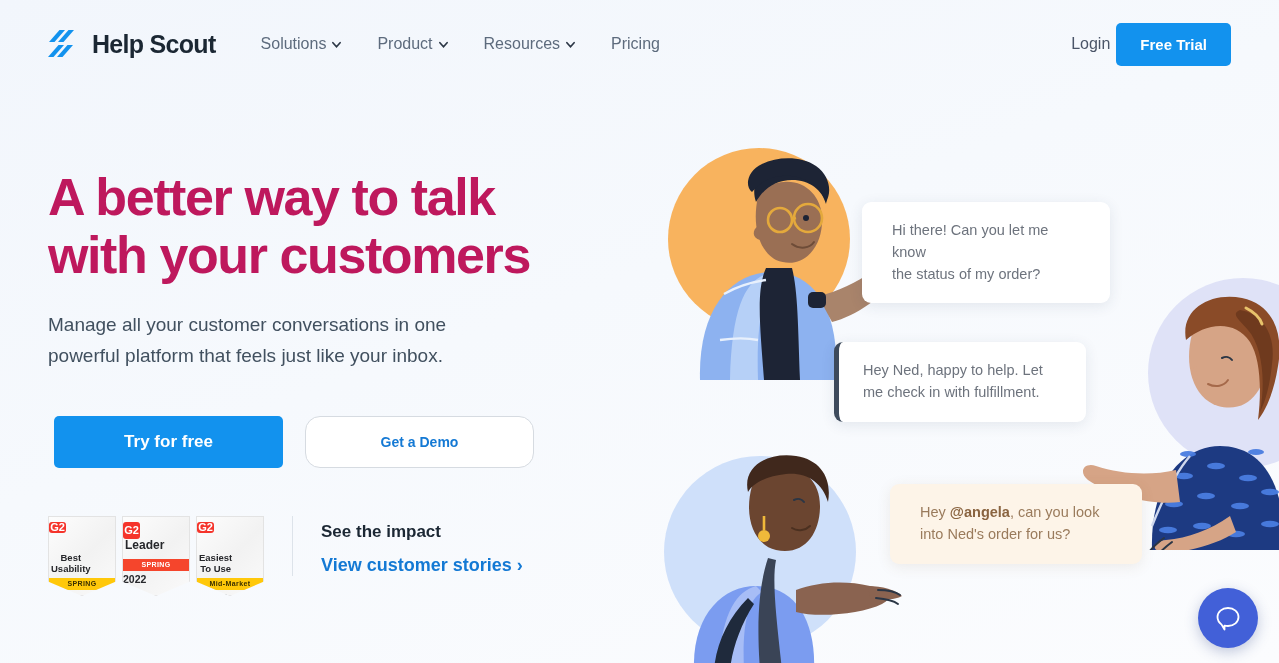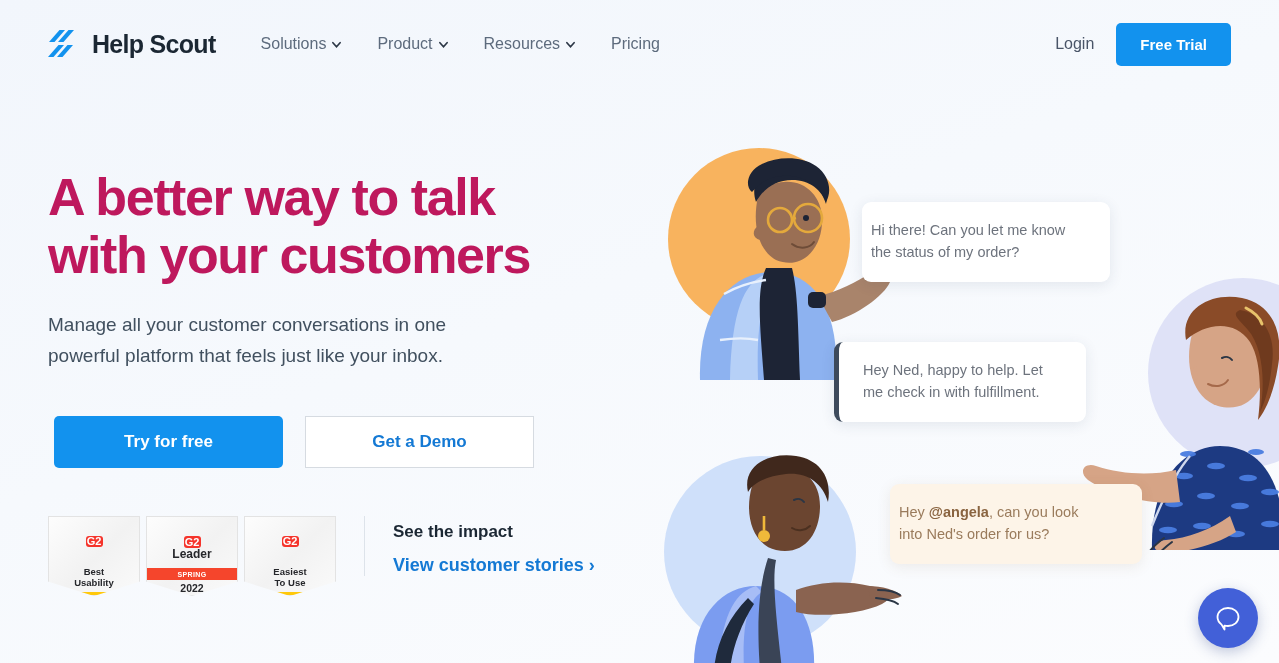--- a/index.html
+++ b/index.html
@@ -25,21 +25,21 @@
   .nav { display: flex; align-items: center; margin-left: 45px; }
   .nav-item {
     display: flex; align-items: center; gap: 6px;
     font-size: 16px; color: #5d6b7d; margin-right: 36px;
     cursor: pointer; white-space: nowrap;
   }
   .nav-item:last-child { margin-right: 0; }
   .chev { width: 9px; height: 9px; flex: none; }
   .header-right {
     margin-left: auto; margin-right: 48px;
-    display: flex; align-items: center; gap: 22px;
+    display: flex; align-items: center; gap: 6px;
   }
   .login-link { font-size: 16px; color: #4a5568; cursor: pointer; }
   .free-trial-btn {
     background: #1292ee; color: #fff; font-size: 15px; font-weight: bold;
     padding: 13px 24px; border-radius: 5px; border: none;
     cursor: pointer; font-family: inherit; white-space: nowrap;
   }
 
   
   .hero-left { position: absolute; left: 48px; top: 168px; width: 580px; }
@@ -52,34 +52,34 @@
     line-height: 1.62; max-width: 470px;
   }
   .cta-row { margin-top: 44px; display: flex; align-items: center; gap: 22px; padding-left: 6px; }
   .btn-primary {
     width: 229px; height: 52px; background: #1292ee; color: #fff;
     border: none; border-radius: 5px; font-size: 17px; font-weight: bold;
     font-family: inherit; cursor: pointer;
   }
   .btn-secondary {
     width: 229px; height: 52px; background: #fff; color: #1479d4;
-    border: 1px solid #d6dbe1; border-radius: 0; font-size: 17px;
+    border: 1px solid #d6dbe1; border-radius: 15px; font-size: 14px;
     font-weight: bold; font-family: inherit; cursor: pointer;
   }
 
   
   .proof-row { margin-top: 48px; display: flex; align-items: flex-start; }
   .badges { display: flex; gap: 6px; }
   .badge {
-    position: relative; width: 92px; height: 80px;
+    position: relative; width: 68px; height: 80px;
     background: linear-gradient(135deg, #fdfdfd 0%, #f2f2f2 52%, #fafafa 100%);
     border: 1px solid #e3e3e3;
     clip-path: polygon(0 0, 100% 0, 100% 82%, 50% 100%, 0 82%);
-    display: flex; flex-direction: column; align-items: center;
-    padding-top: 19px; overflow: hidden;
+    display: flex; flex-direction: column; align-items: flex-start;
+    padding-top: 5px; overflow: hidden;
   }
   .g2 {
     width: 17px; height: 17px; background: #f5342b; border-radius: 3px;
     color: #fff; font-size: 11px; font-weight: bold;
     display: flex; align-items: center; justify-content: center;
     line-height: 1;
   }
   .badge-title {
     margin-top: 20px; font-size: 9.5px; font-weight: bold; color: #26272b;
     text-align: center; line-height: 1.15; padding: 0 2px;
@@ -107,21 +107,21 @@
     color: #1479d4; cursor: pointer; white-space: nowrap;
   }
 
   
   .illo { position: absolute; left: 640px; top: 120px; width: 639px; height: 543px; }
   .circ { position: absolute; border-radius: 50%; }
   .person { position: absolute; }
 
   .bubble {
     position: absolute; background: #fff; border-radius: 9px;
-    padding: 18px 9px; font-size: 14.5px; line-height: 1.5;
+    padding: 18px 30px; font-size: 14.5px; line-height: 1.5;
     color: #6d737d; box-shadow: 0 3px 14px rgba(40,60,90,0.10);
   }
   .bubble.accent { border-left: 5px solid #3d4a5c; padding-left: 24px; }
   .bubble.cream { background: #fdf4e8; color: #9a7b5c; box-shadow: 0 3px 14px rgba(120,90,50,0.10); }
   .bubble.cream b { color: #8a6440; font-weight: bold; }
 
   
   .chat-widget {
     position: absolute; right: 21px; bottom: 15px;
     width: 60px; height: 60px; border-radius: 50%;

